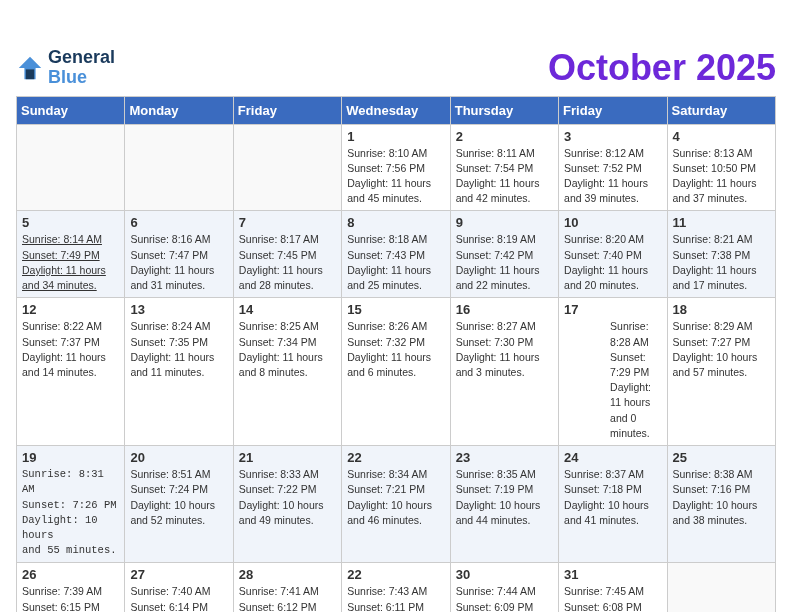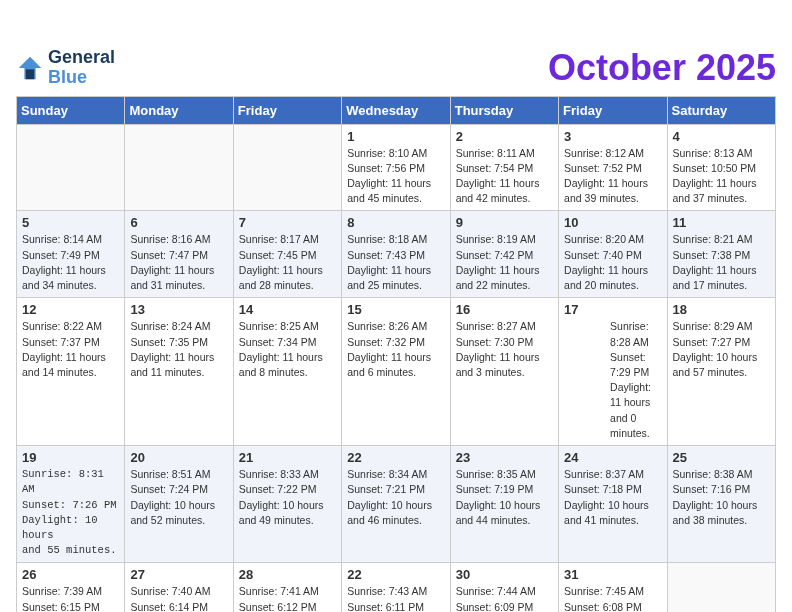--- a/index.html
+++ b/index.html
@@ -150,21 +150,21 @@
           <span class="day-number">4</span>
           <div class="day-info" style="white-space: pre-line;">Sunrise: 8:13 AM
 Sunset: 10:50 PM
 Daylight: 11 hours
 and 37 minutes.</div>
         </td>
       </tr>
       <tr>
         <td>
           <span class="day-number">5</span>
-          <div class="day-info" style="white-space: pre-line;">Sunrise: 8:14 AM
+          <div class="day-info" style="white-space: pre-line; text-decoration: underline;">Sunrise: 8:14 AM
 Sunset: 7:49 PM
 Daylight: 11 hours
 and 34 minutes.</div>
         </td>
         <td>
           <span class="day-number">6</span>
           <div class="day-info" style="white-space: pre-line;">Sunrise: 8:16 AM
 Sunset: 7:47 PM
 Daylight: 11 hours
 and 31 minutes.</div>

